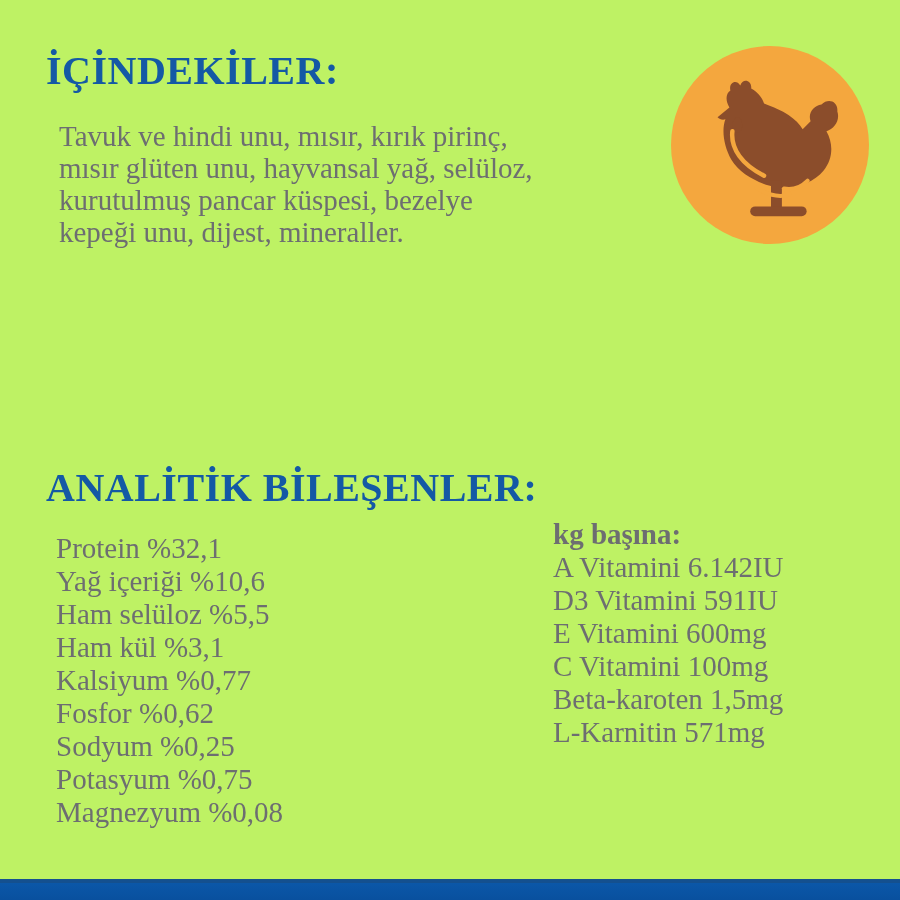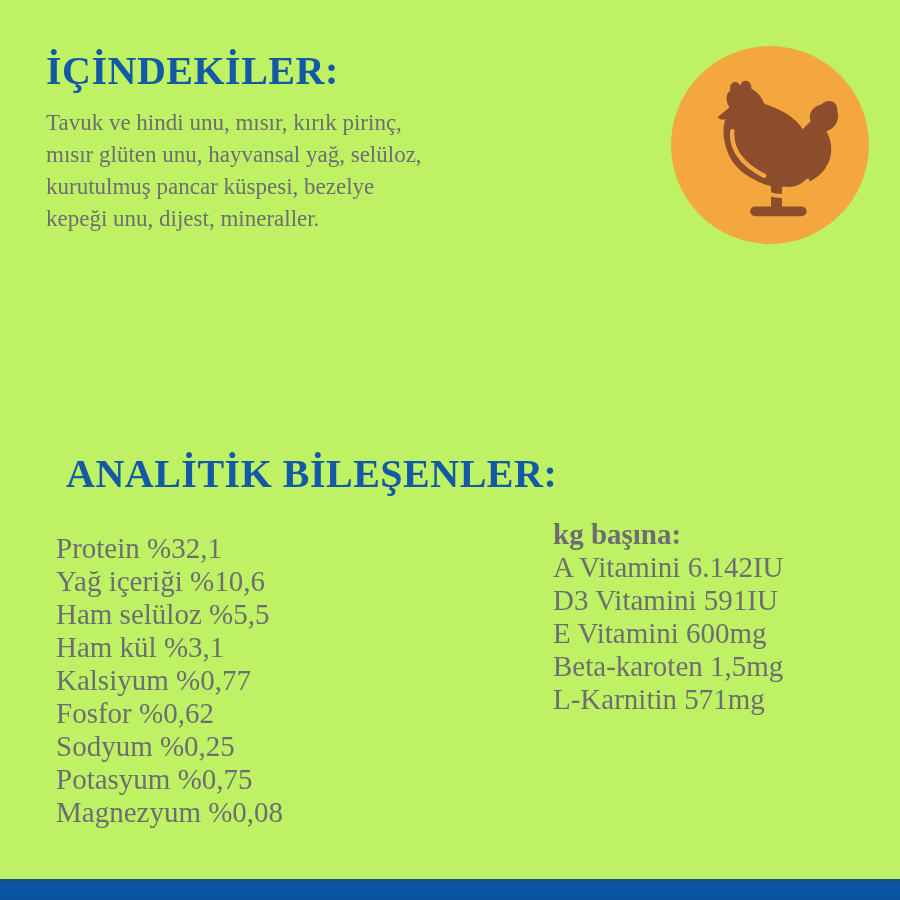--- a/index.html
+++ b/index.html
@@ -20,28 +20,28 @@
     position: absolute;
     left: 46px;
     margin: 0;
     font-size: 40px;
     font-weight: bold;
     letter-spacing: 0.5px;
     color: #1459A5;
     white-space: nowrap;
   }
   #ingredients-heading { top: 47px; }
-  #analytics-heading   { top: 450px; margin-left: 20px; }
+  #analytics-heading   { top: 464px; }
   .ingredients-text {
     position: absolute;
     left: 46px;
     top: 107px;
     width: 680px;
-    margin: 0;
-    font-size: 23px;
+    margin: 13px;
+    font-size: 29px;
     line-height: 32px;
     color: #6D6E71;
     white-space: pre-line;
   }
   .badge {
     position: absolute;
     left: 671px;
     top: 46px;
     width: 198px;
     height: 198px;
@@ -138,20 +138,21 @@
     <li>Potasyum %0,75</li>
     <li>Magnezyum %0,08</li>
   </ul>
 
   <div class="perkg">
     <p class="perkg-heading">kg başına:</p>
     <ul>
       <li>A Vitamini 6.142IU</li>
       <li>D3 Vitamini 591IU</li>
       <li>E Vitamini 600mg</li>
+      <li>C Vitamini 100mg</li>
       <li>Beta-karoten 1,5mg</li>
       <li>L-Karnitin 571mg</li>
     </ul>
   </div>
 
   <div class="footer-bar"></div>
 
 </div>
 
 </body></html>

